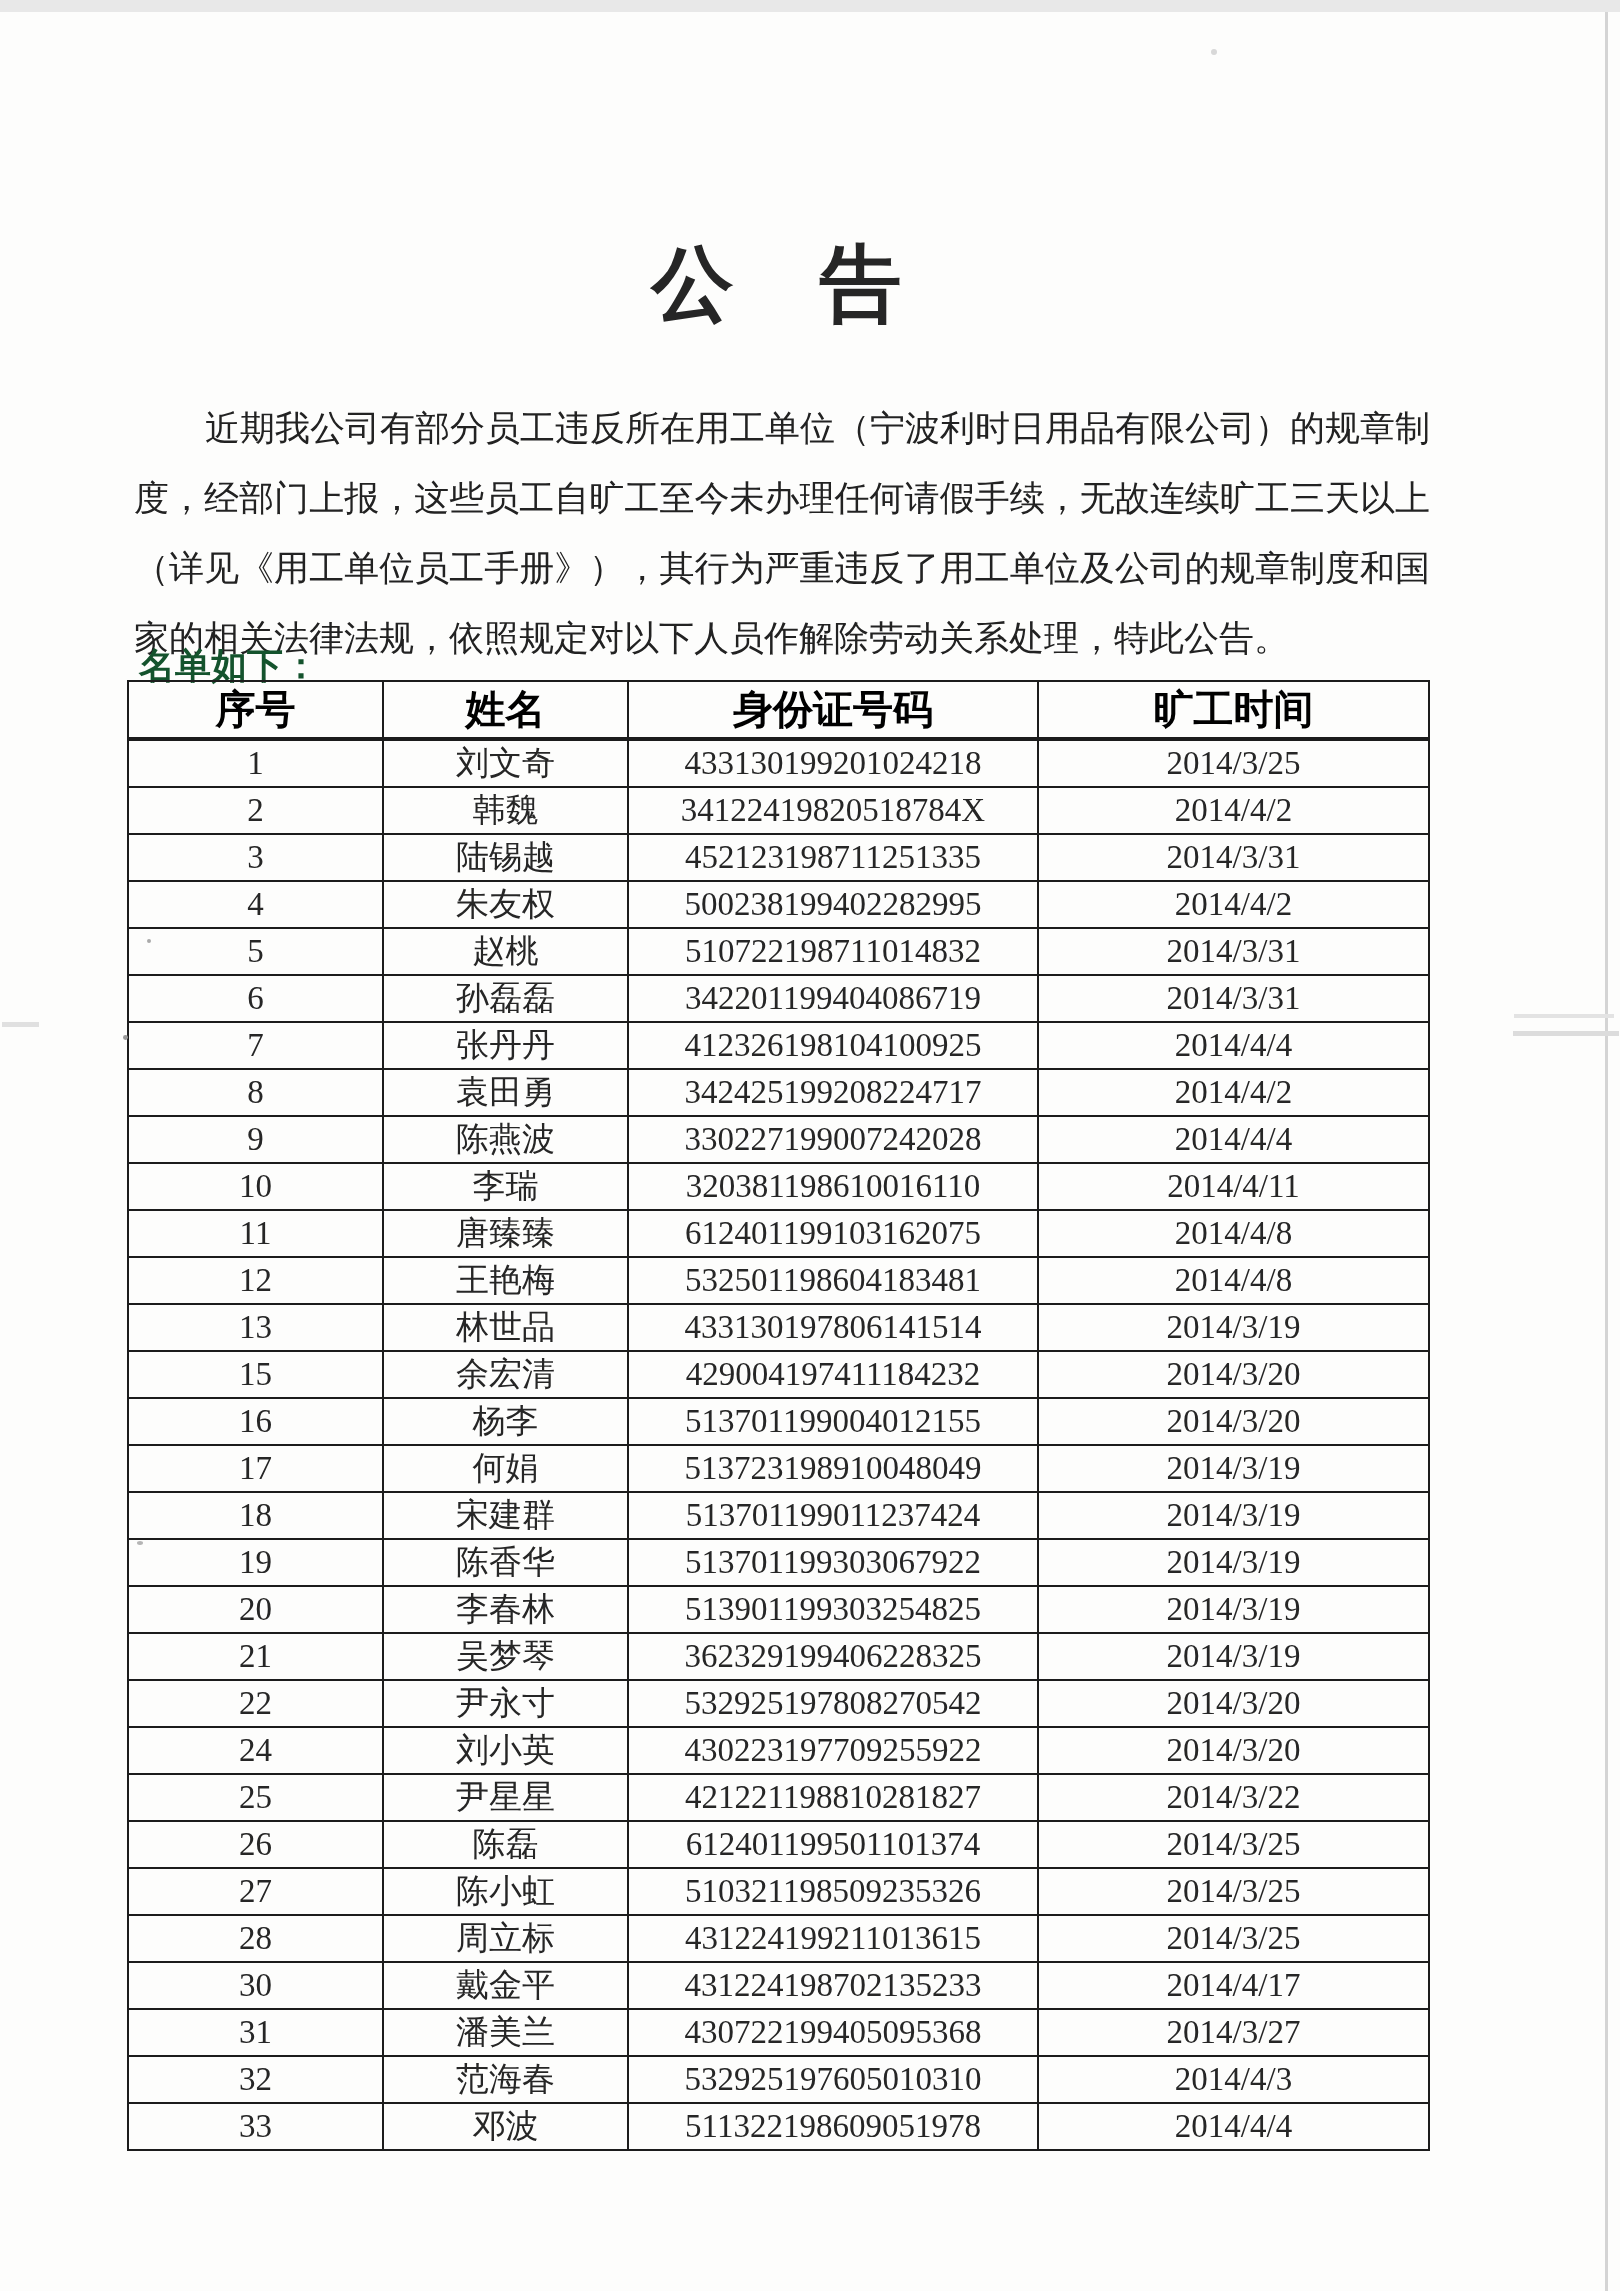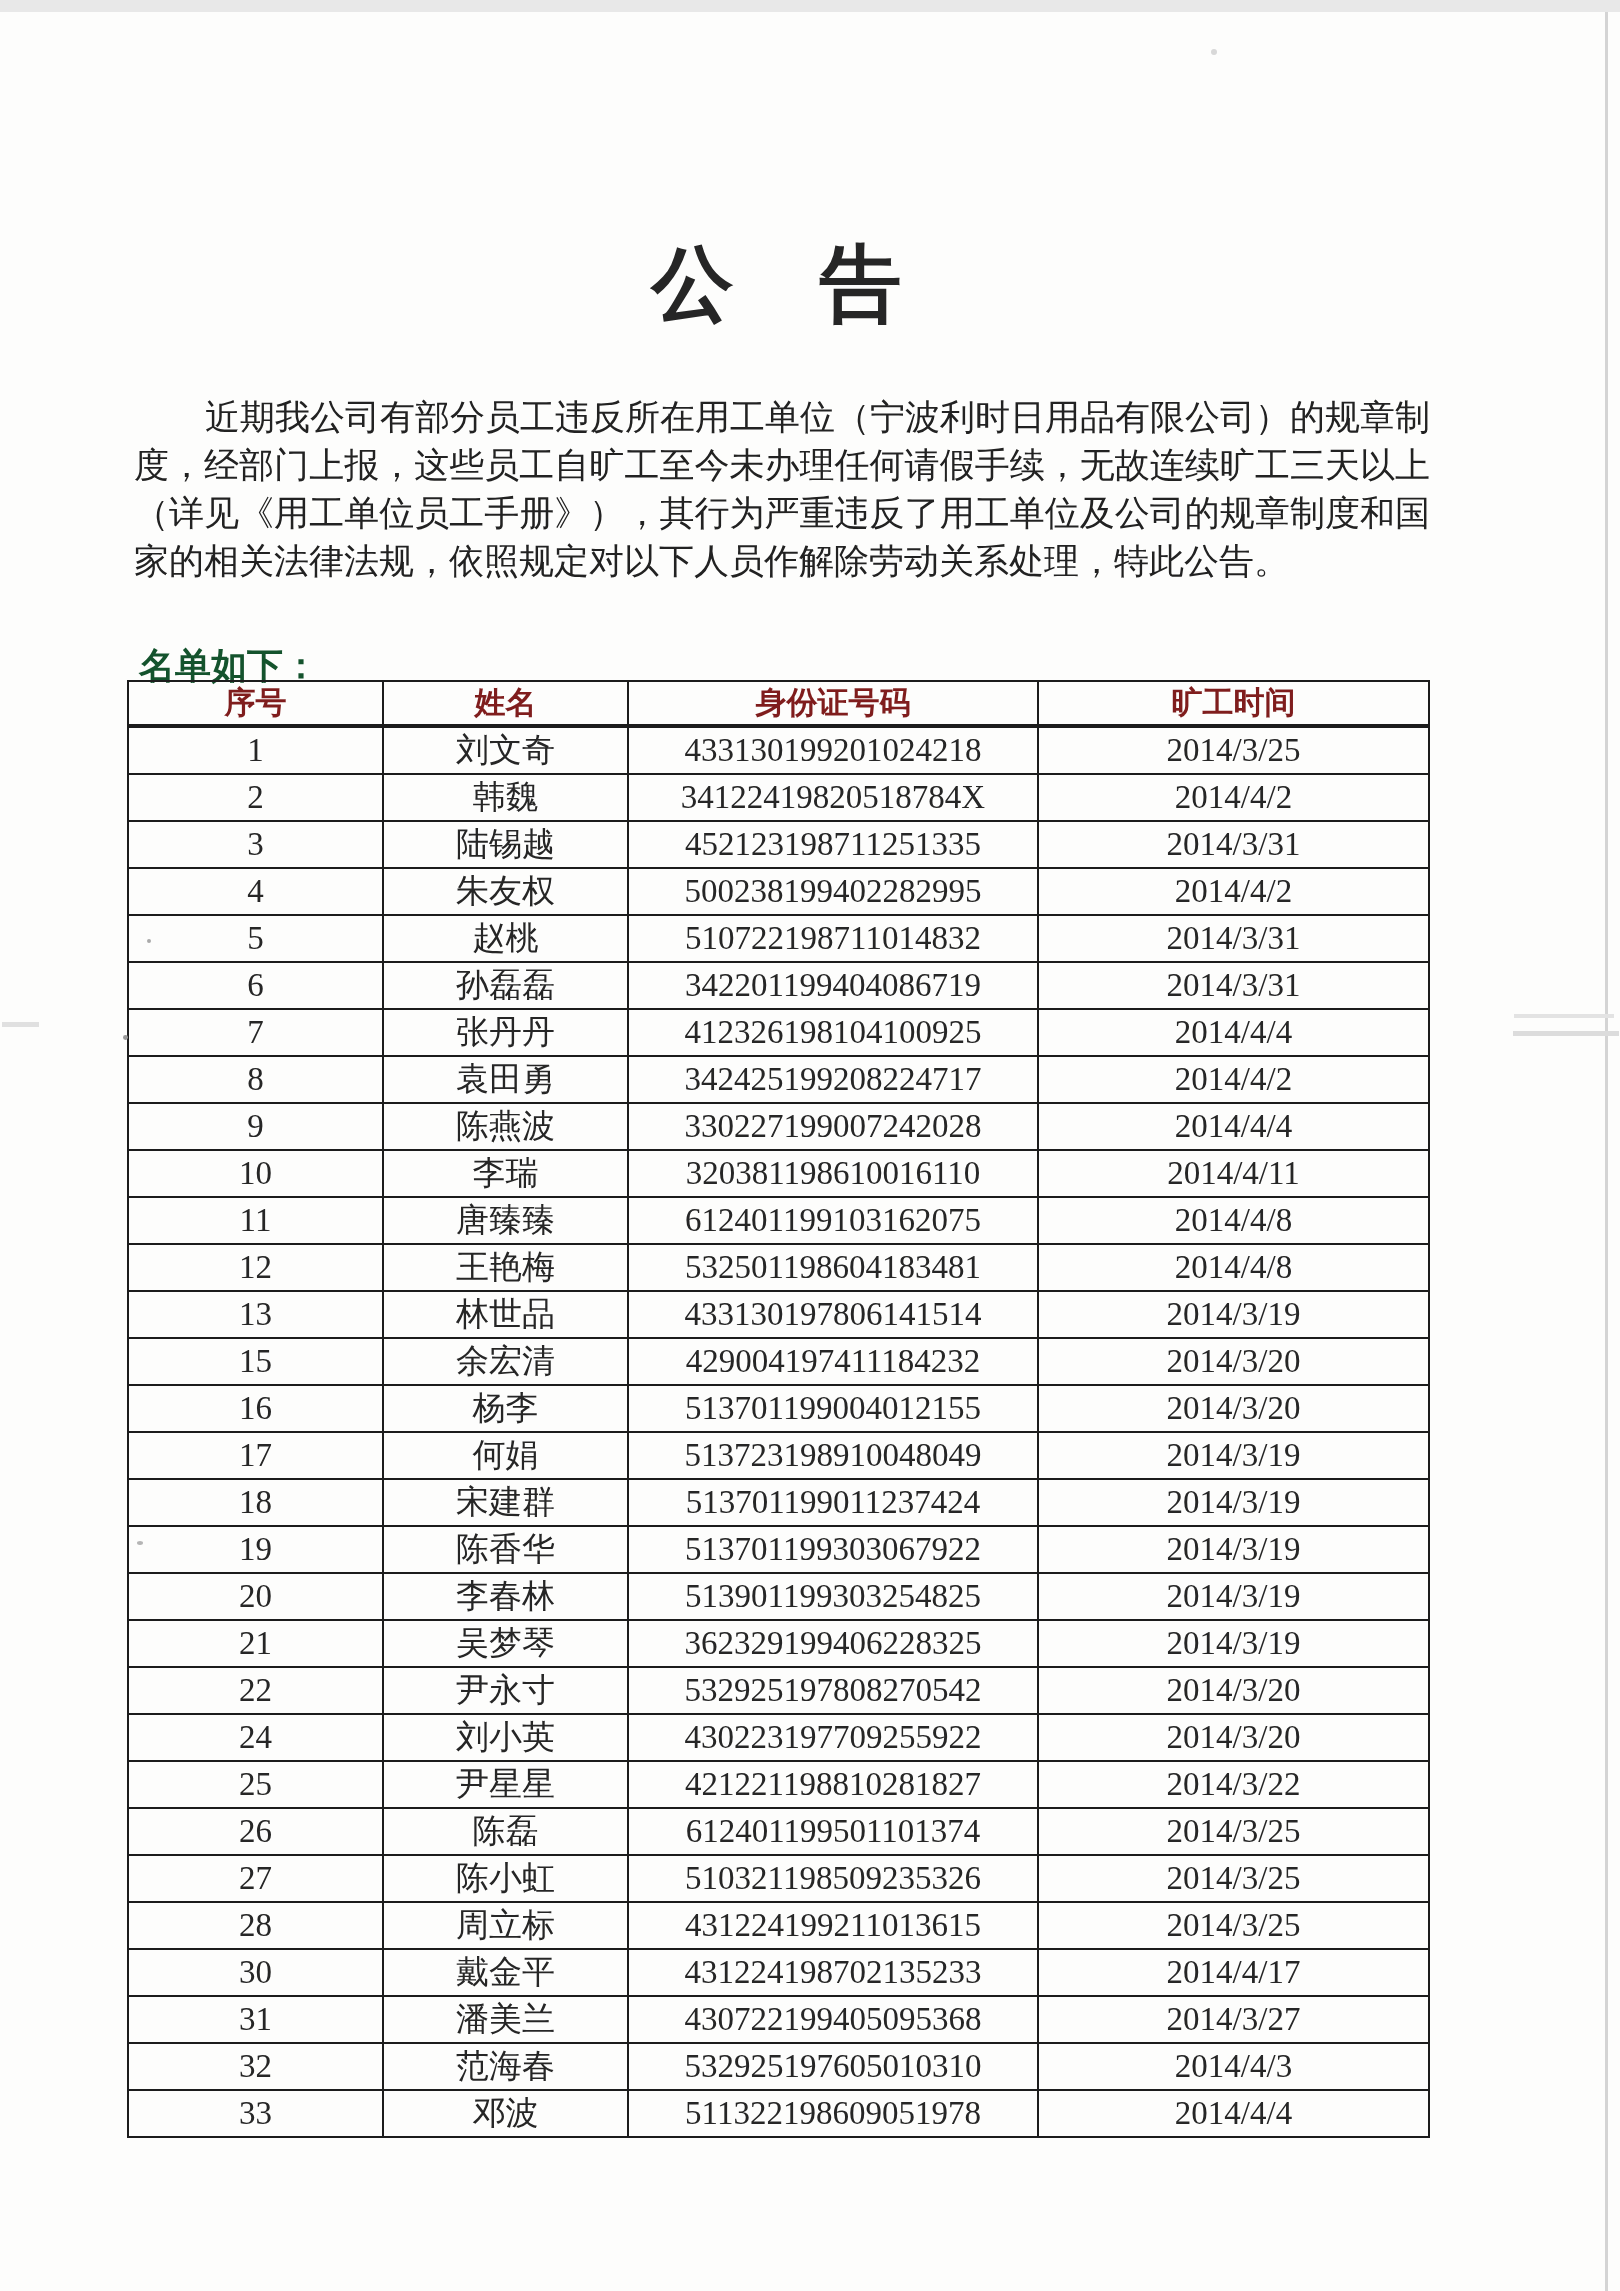--- a/index.html
+++ b/index.html
@@ -29,21 +29,21 @@
     letter-spacing: 2px;
     color: #262626;
   }
   .body-text {
     position: absolute;
     left: 134px;
     top: 382px;
     width: 1296px;
     margin: 0;
     font-size: 35px;
-    line-height: 48px;
+    line-height: 70px;
     text-align: justify;
     text-indent: 71px;
     color: #222;
   }
   .list-label {
     position: absolute;
     left: 139px;
     top: 630px;
     font-size: 36px;
     font-weight: 600;
@@ -61,24 +61,24 @@
   table.roster td {
     border: 2.9px solid #1c1c1c;
     text-align: center;
     vertical-align: middle;
     padding: 0;
     overflow: hidden;
     white-space: nowrap;
   }
   table.roster thead th {
     height: 41px;
-    font-size: 31px;
+    font-size: 40px;
     font-weight: 700;
     border-bottom-width: 4.9px;
-    color: #7f1d1d;
+    color: #000000;
   }
   table.roster tbody td {
     height: 36px;
     font-size: 33px;
     color: #262626;
   }
   .col-index { width: 255px; }
   .col-name  { width: 245px; }
   .col-id    { width: 410px; }
   .col-date  { width: 391px; }

